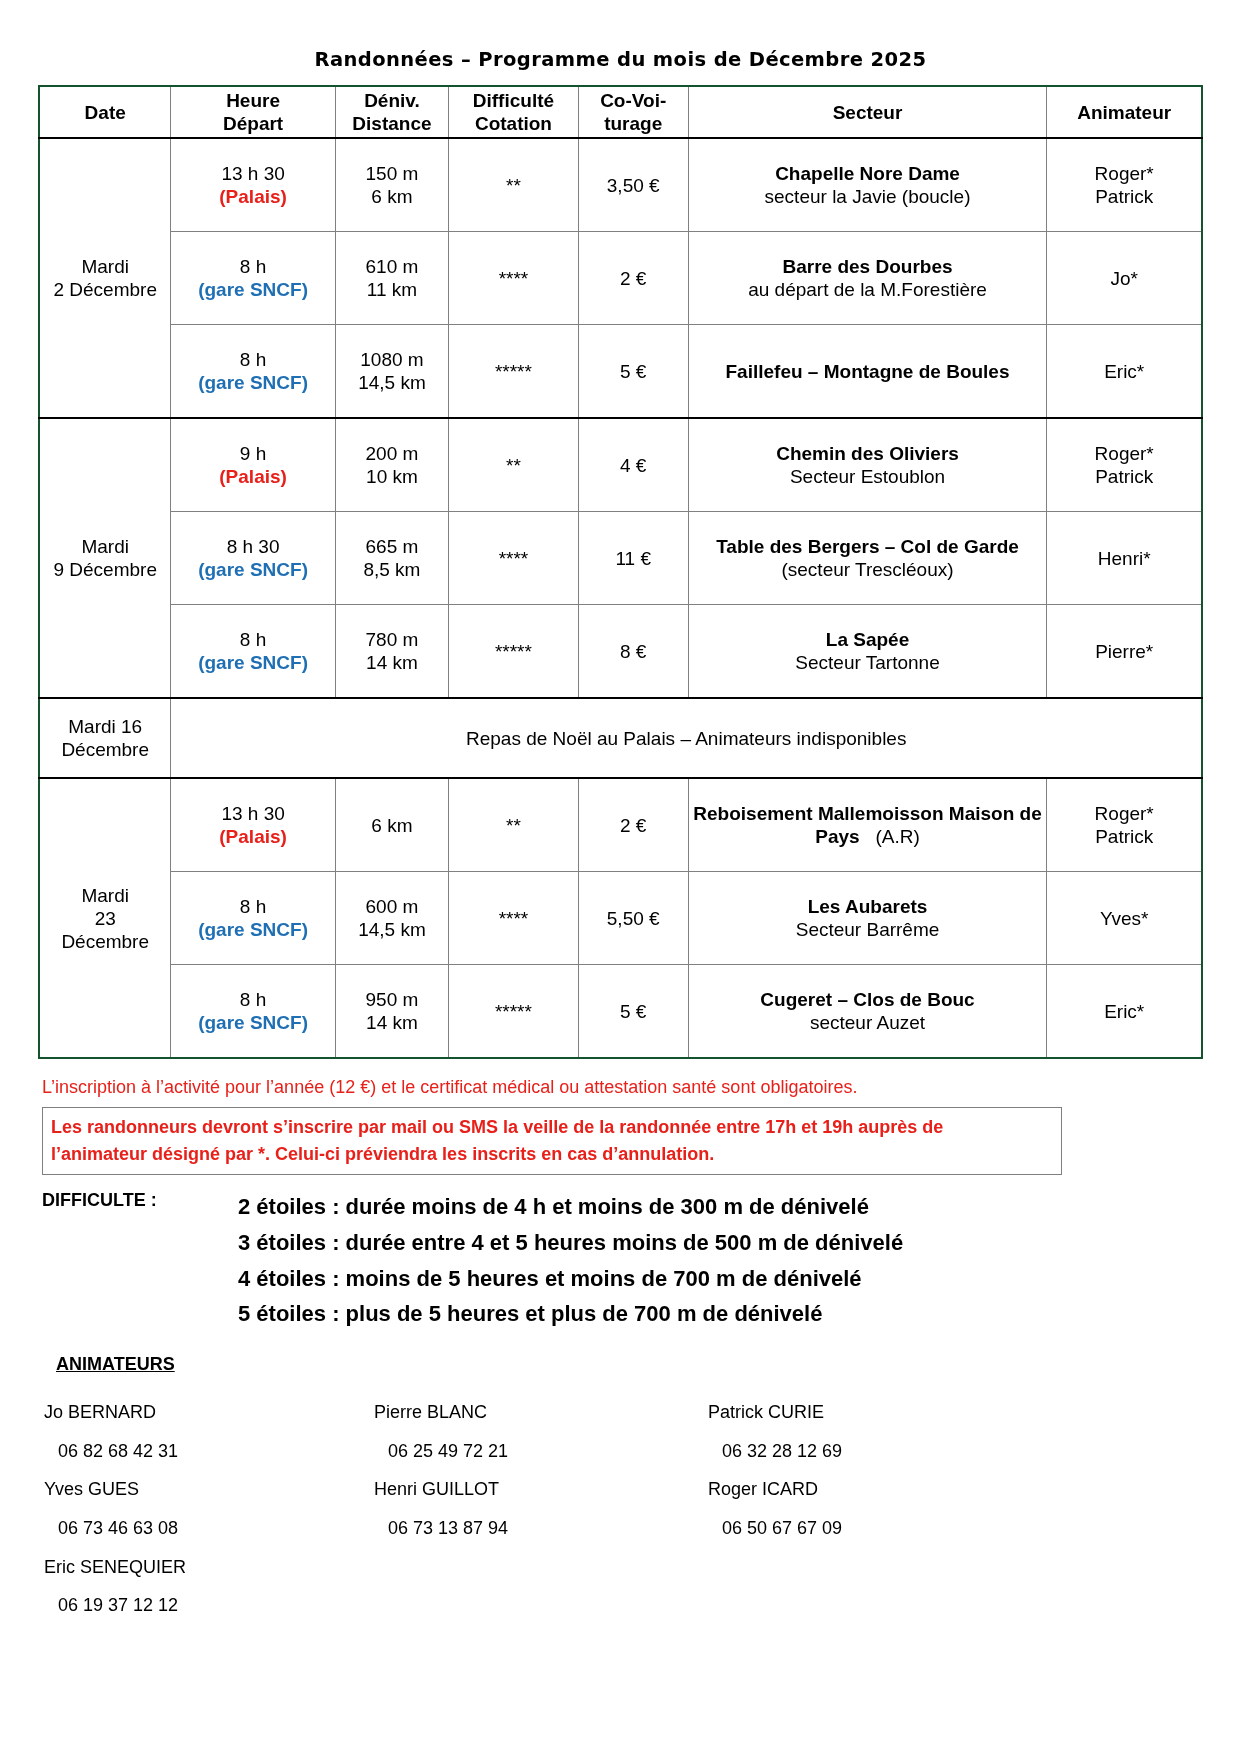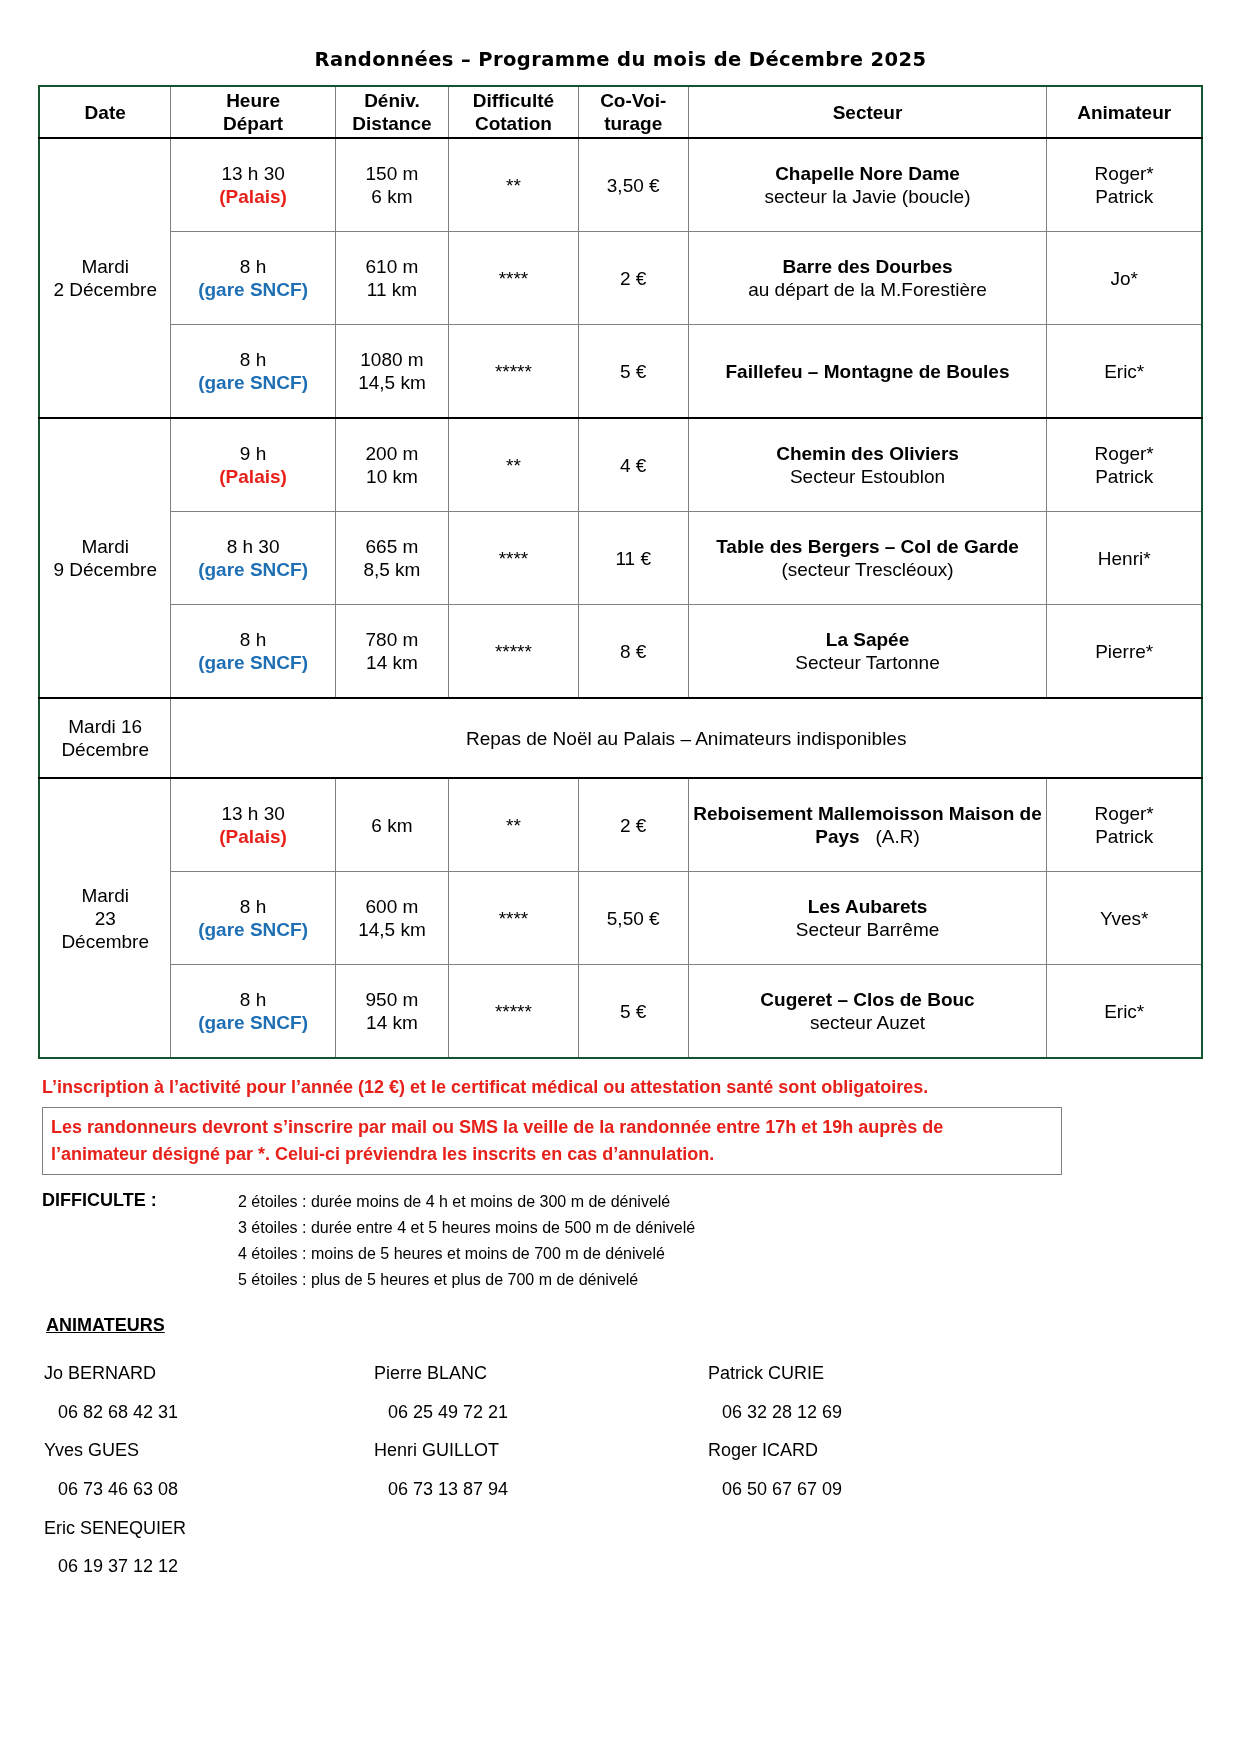--- a/index.html
+++ b/index.html
@@ -83,21 +83,21 @@
   .ar-note { font-weight: normal; }
 
   td.noel {
     font-size: 19.5px;
     height: 74px;
   }
 
   
   .notice-1 {
     color: #e8201a;
-    font-weight: bold;
+    font-weight: normal;
     font-size: 18px;
     margin: 18px 0 4px 4px;
   }
   .notice-box {
     border: 1px solid #808080;
     color: #e8201a;
     font-weight: bold;
     font-size: 18px;
     line-height: 1.5;
     padding: 6px 8px 6px 8px;
@@ -112,28 +112,28 @@
     display: flex;
     align-items: flex-start;
   }
   .diff-label {
     font-weight: bold;
     font-size: 18px;
     width: 196px;
     flex: 0 0 196px;
     padding-top: 1px;
   }
-  .diff-lines { font-size: 16px; line-height: 1.62; }
+  .diff-lines { font-size: 22px; line-height: 1.62; font-weight: bold; }
 
   
   .anim-title {
     font-weight: bold;
     font-size: 18px;
     text-decoration: underline;
-    margin: 22px 0 0 8px;
+    margin: 22px 0 0 18px;
   }
   .anim-grid {
     margin: 18px 0 0 6px;
     font-size: 18px;
     line-height: 2.15;
   }
   .anim-row { display: flex; }
   .anim-cell { display: flex; flex-direction: column; }
   .a-col1 { width: 330px; flex: 0 0 330px; }
   .a-col2 { width: 334px; flex: 0 0 334px; }

